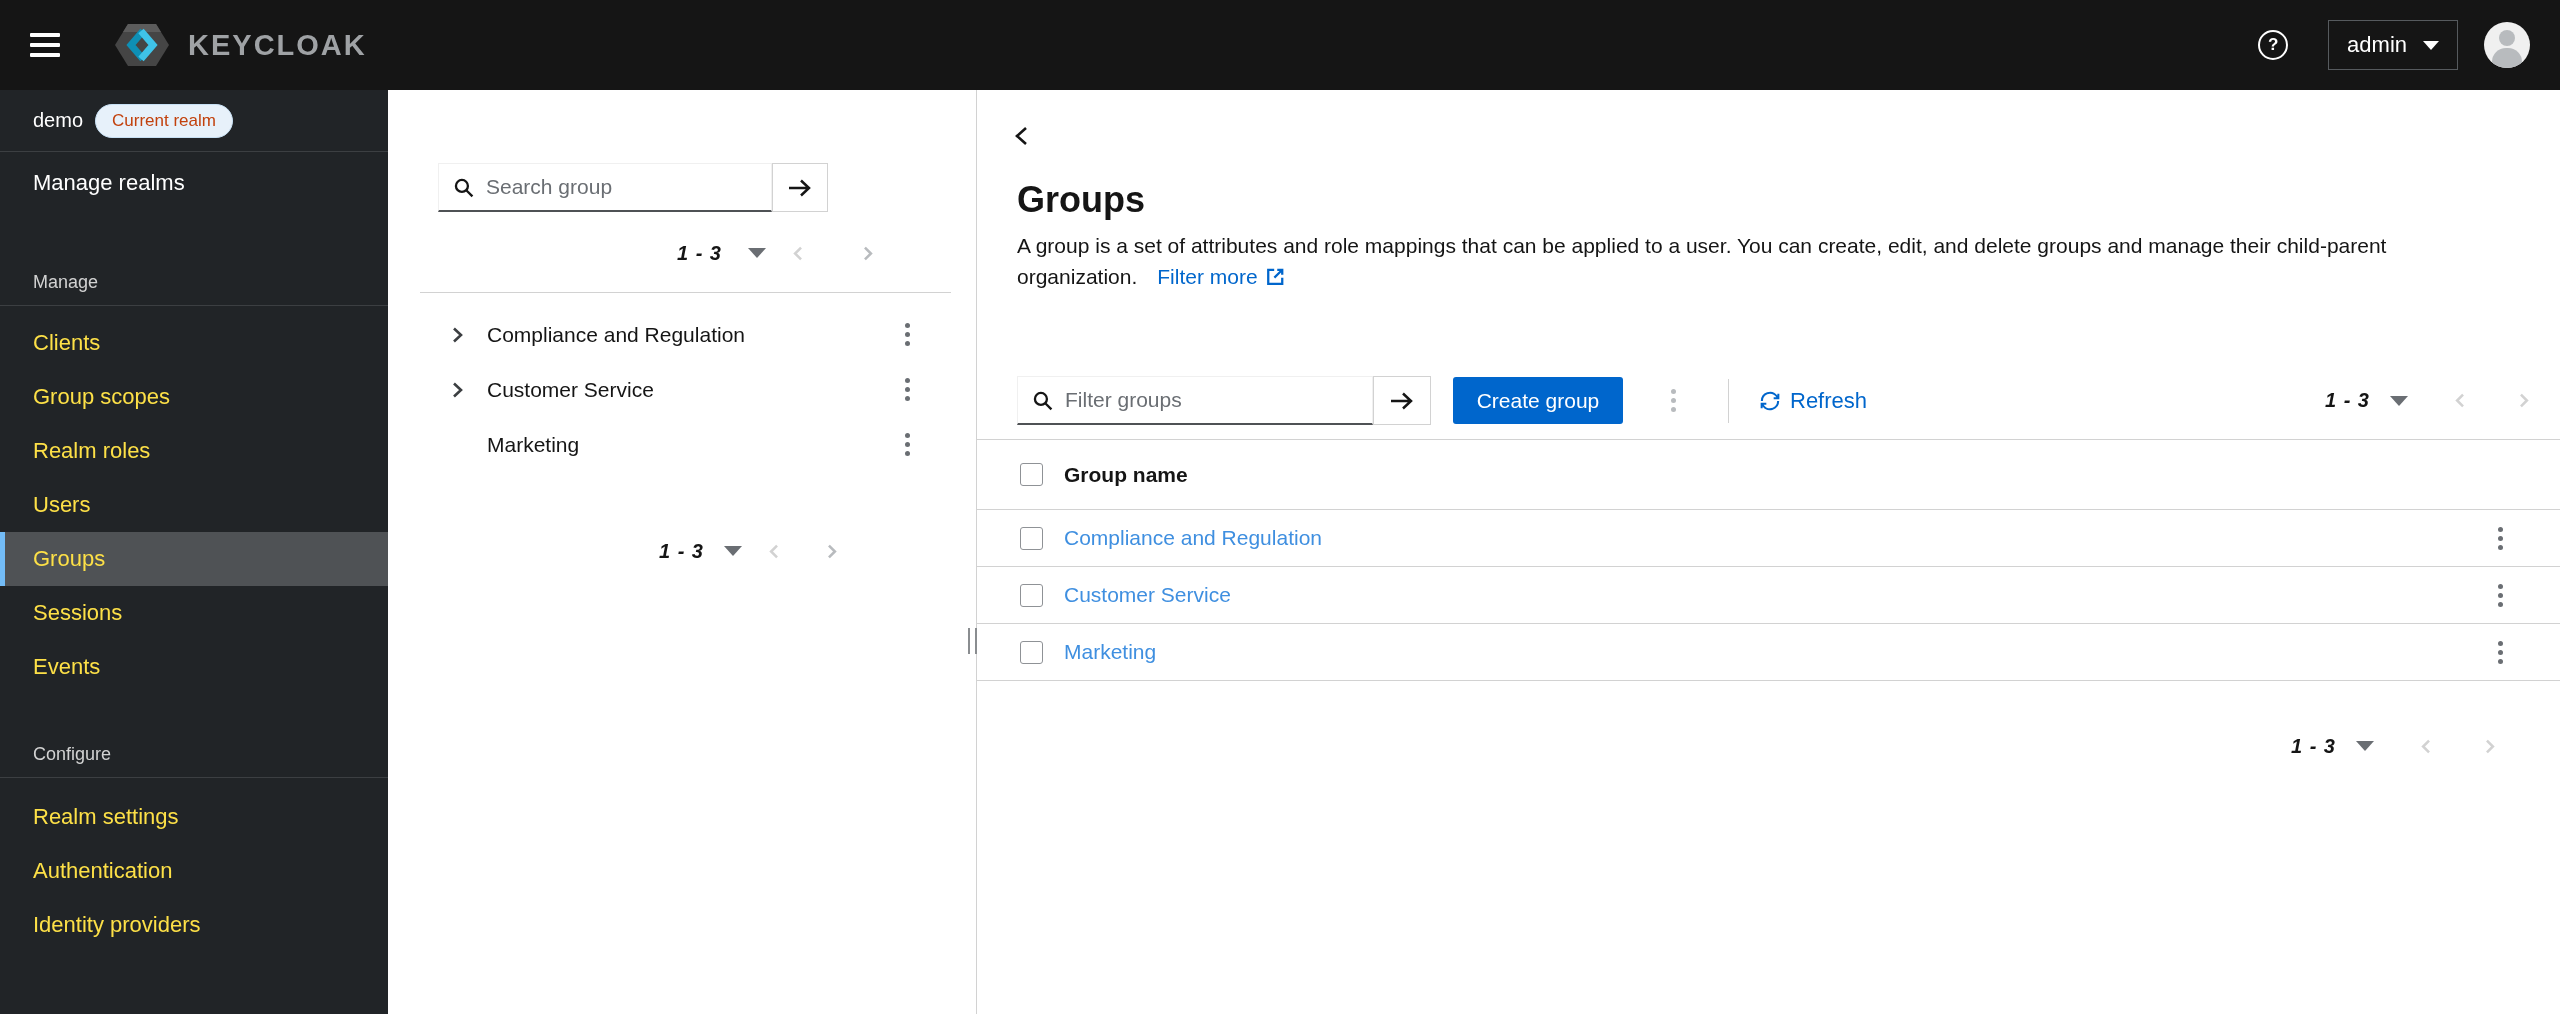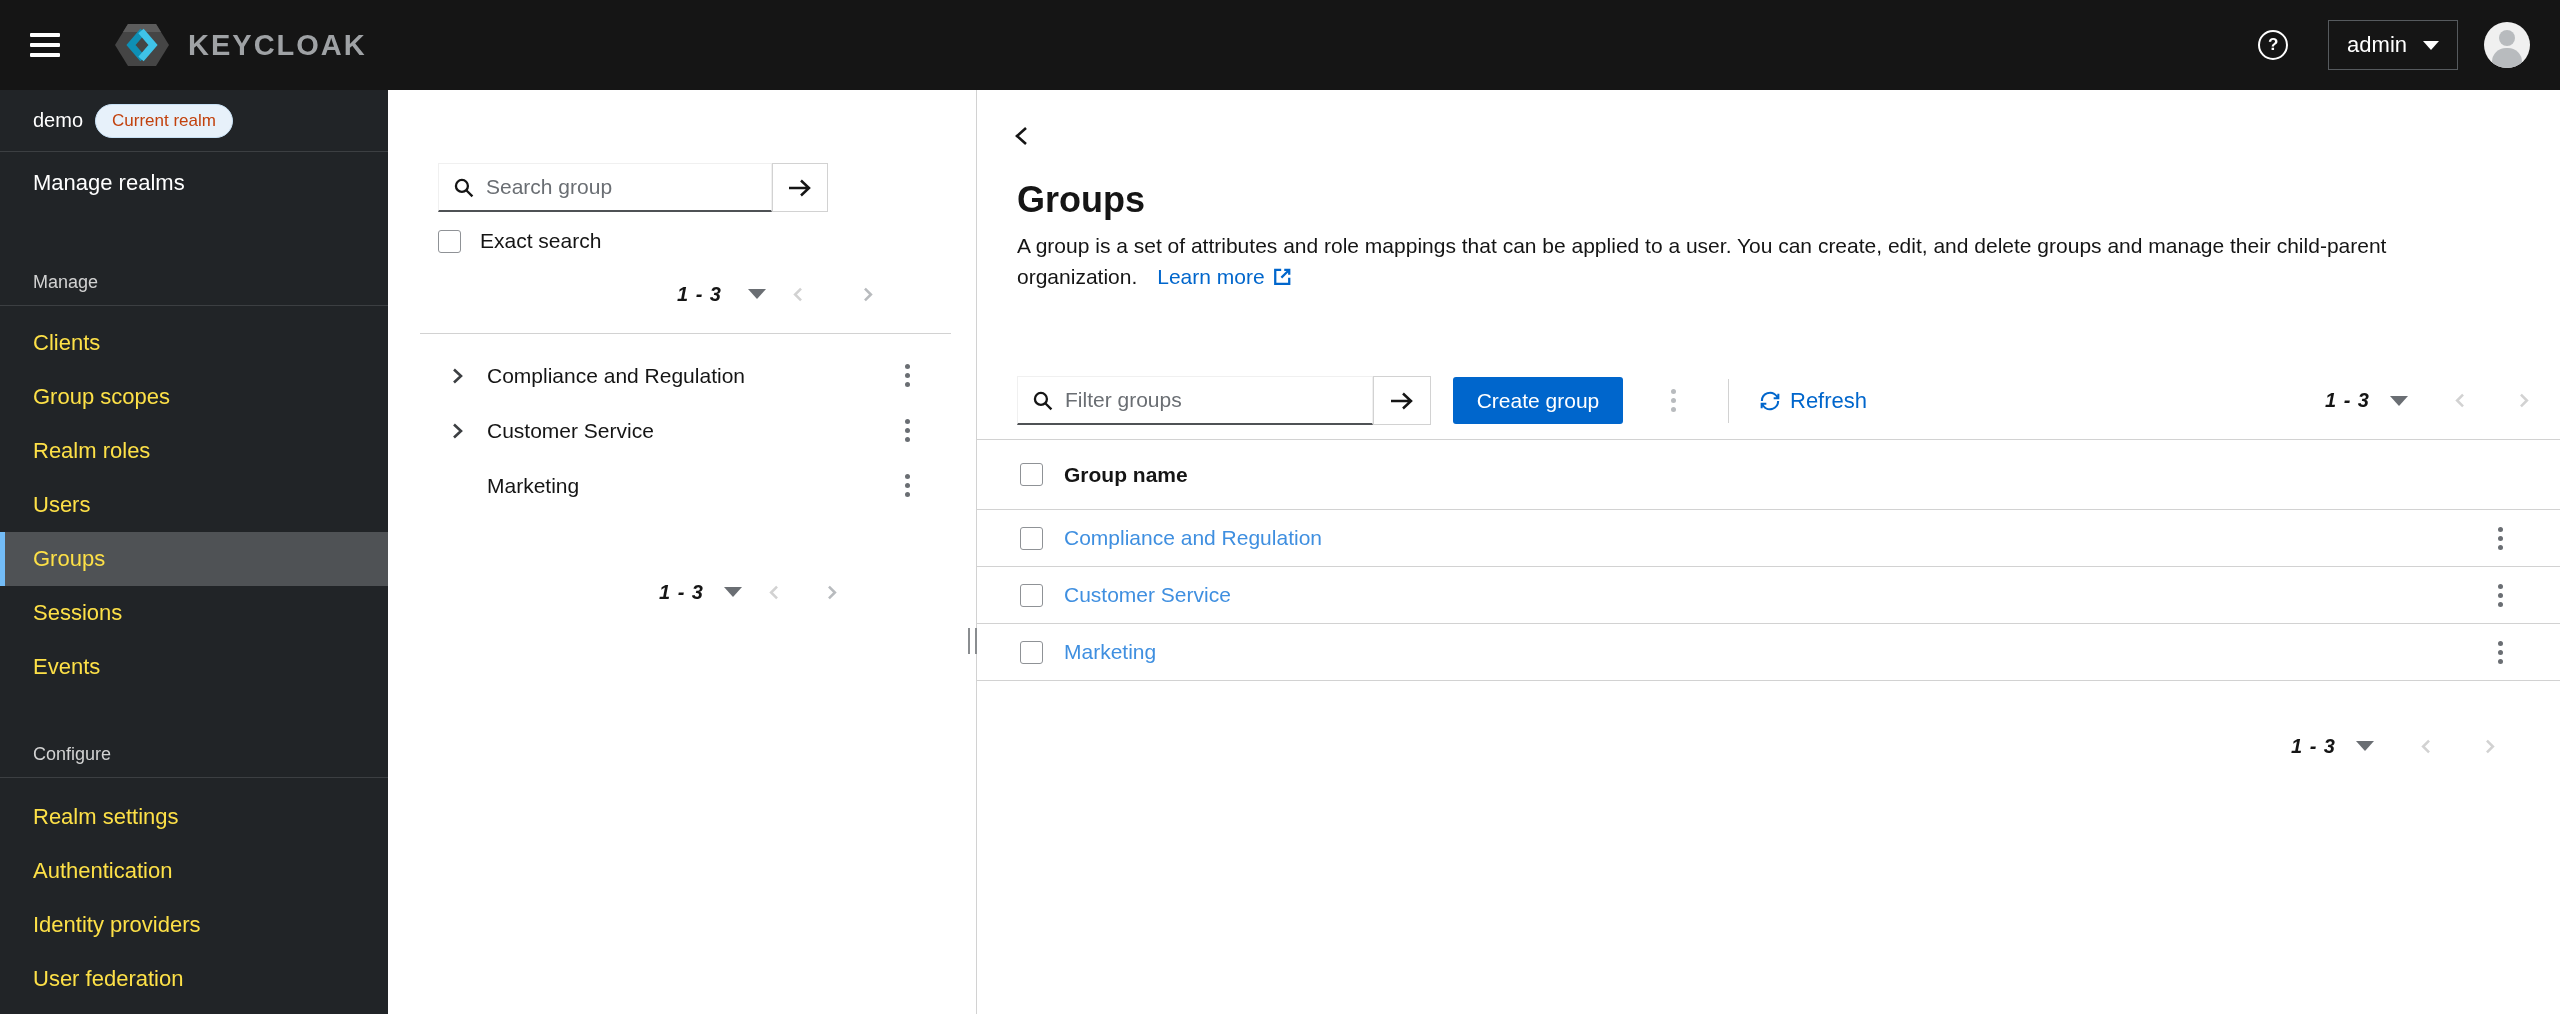--- a/index.html
+++ b/index.html
@@ -153,21 +153,20 @@
         <li class="nav-item active">Groups</li>
         <li class="nav-item">Sessions</li>
         <li class="nav-item">Events</li>
       </ul>
       <div class="nav-section-label configure">Configure</div>
       <hr class="side-hr">
       <ul class="nav-list second">
         <li class="nav-item">Realm settings</li>
         <li class="nav-item">Authentication</li>
         <li class="nav-item">Identity providers</li>
-        <li class="nav-item">User federation</li>
       </ul>
     </nav>
 
     <aside class="tree-panel">
       <div class="searchgroup">
         <div class="field">
           <span style="display:flex;">
             <svg width="21" height="21" viewBox="0 0 20 20">
                 <circle cx="8.5" cy="8.5" r="5.7" fill="none" stroke="#151515" stroke-width="2.2"></circle>
                 <path d="M12.9 12.9 L18.5 18.5" stroke="#151515" stroke-width="2.2"></path>
@@ -176,24 +175,20 @@
           <input type="text" placeholder="Search group" style="">
         </div>
         <button class="go">
           <span style="display:flex;">
             <svg width="27" height="20" viewBox="0 0 27 20">
                 <path d="M2 10 H21 M14 2.5 L22 10 L14 17.5" fill="none" stroke="#151515" stroke-width="2.5"></path>
               </svg>
           </span>
         </button>
       </div>
-      <div class="exact-row">
-        <input type="checkbox" class="checkbox" style="">
-        <span class="exact-label">Exact search</span>
-      </div>
       <div class="pagination tree-pg-top">
         <span class="range">1 - 3</span>
         <span class="caret-down"></span>
         <button class="pg-btn chev-l">
           <svg width="17" height="17" viewBox="0 0 20 20">
               <path d="M13 3 L6 10 L13 17" fill="none" stroke="#d2d2d2" stroke-width="3"></path>
             </svg>
         </button>
         <button class="pg-btn chev-r">
           <svg width="17" height="17" viewBox="0 0 20 20">
@@ -263,21 +258,21 @@
       <button class="back-btn">
         <span style="display:flex;">
           <svg width="22" height="24" viewBox="0 0 22 24">
               <path d="M15 4 L6 12 L15 20" fill="none" stroke="#151515" stroke-width="2.6"></path>
             </svg>
         </span>
       </button>
 
       <div class="page-header">
         <h1 class="page-title">Groups</h1>
-        <p class="page-desc"><span>A group is a set of attributes and role mappings that can be applied to a user. You can create, edit, and delete groups and manage their child-parent organization.</span><a class="learn-more"><span>Learn more</span><svg width="21" height="21" viewBox="0 0 24 24">
+        <p class="page-desc"><span>A group is a set of attributes and role mappings that can be applied to a user. You can create, edit, and delete groups and manage their child-parent organization.</span><a class="learn-more"><span>Filter more</span><svg width="21" height="21" viewBox="0 0 24 24">
                 <path fill="#0066cc" d="M14 3h7v7h-2.6V7.4l-6.8 6.8-1.8-1.8 6.8-6.8H14z"></path>
                 <path fill="#0066cc" d="M18.4 13.5V19H5V5.6h5.5V3H2.4v18.6H21v-8.1z"></path>
               </svg></a></p>
       </div>
 
       <div class="toolbar">
         <div class="searchgroup">
           <div class="field">
             <span style="display:flex;">
               <svg width="21" height="21" viewBox="0 0 20 20">

